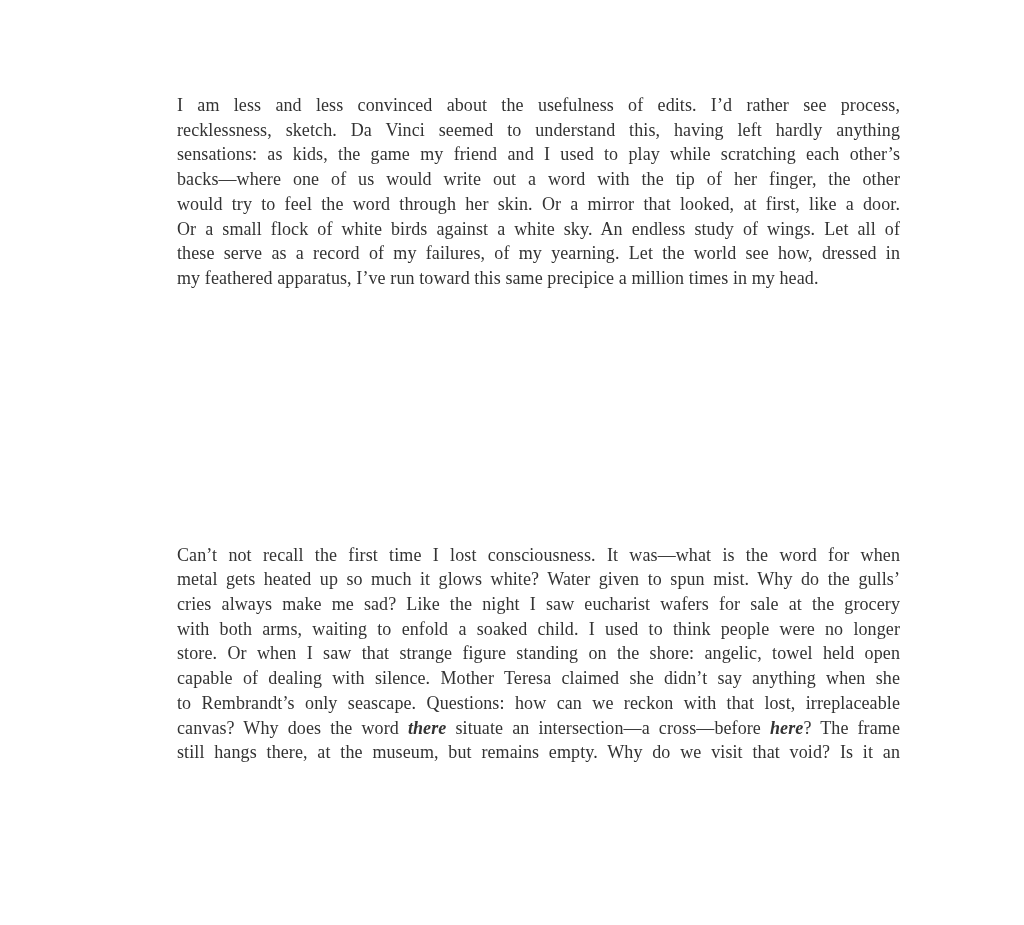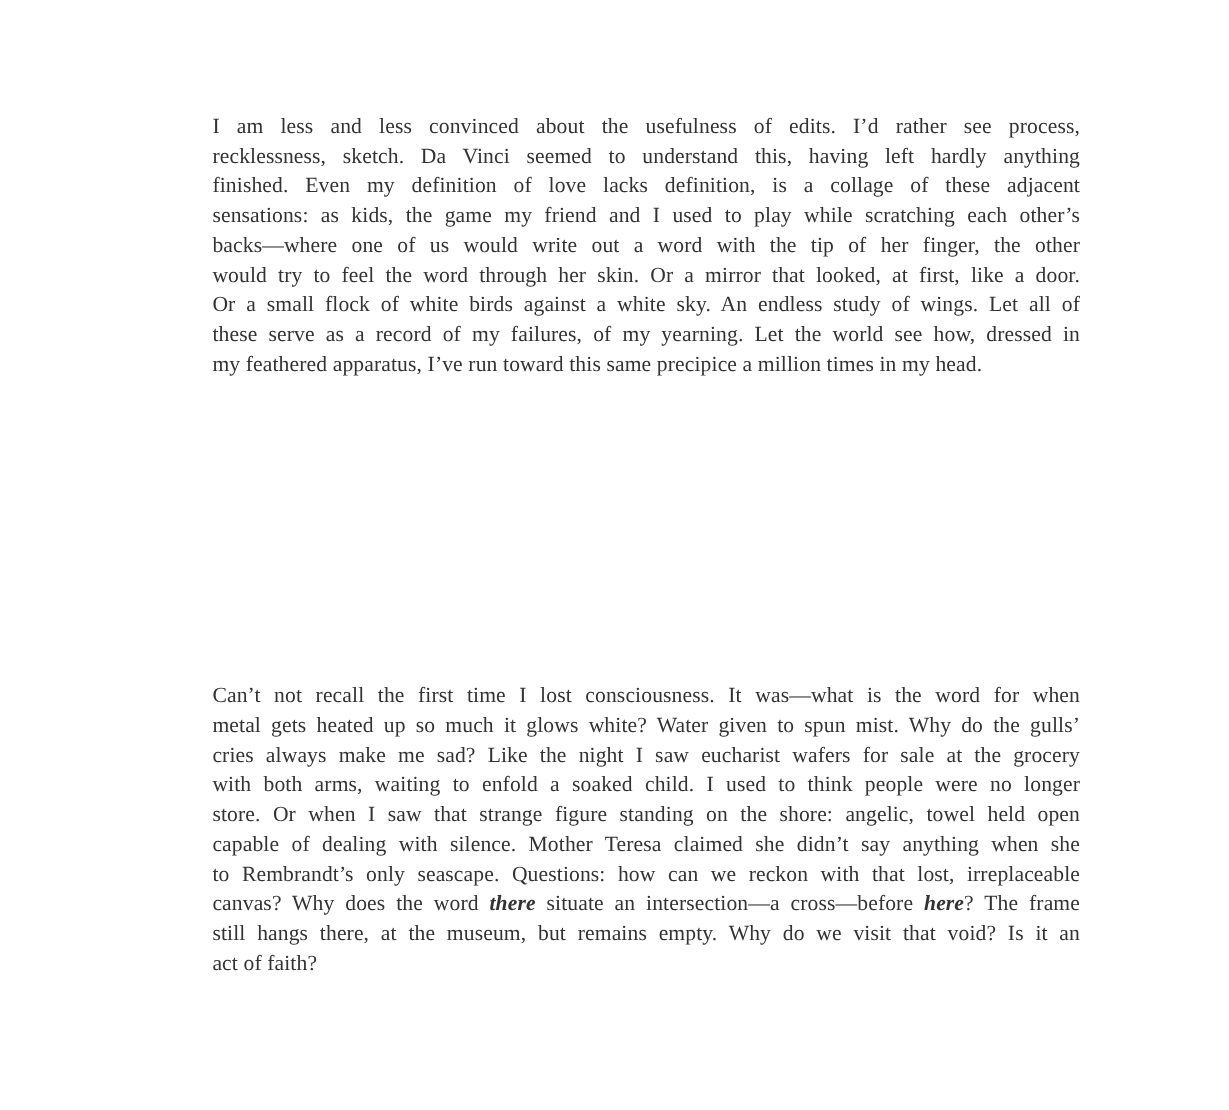--- a/index.html
+++ b/index.html
@@ -41,33 +41,31 @@
     font-weight: bold;
   }
 </style>
 </head>
 <body>
 
 <div class="text-block">
     <div class="paragraph">
       <div class="line">I am less and less convinced about the usefulness of edits. I’d rather see process,</div>
       <div class="line">recklessness, sketch. Da Vinci seemed to understand this, having left hardly anything</div>
-      <div class="line">finished. Even my definition of love lacks definition, is a collage of these adjacent</div>
       <div class="line">sensations: as kids, the game my friend and I used to play while scratching each other’s</div>
       <div class="line">backs—where one of us would write out a word with the tip of her finger, the other</div>
       <div class="line">would try to feel the word through her skin. Or a mirror that looked, at first, like a door.</div>
       <div class="line">Or a small flock of white birds against a white sky. An endless study of wings. Let all of</div>
       <div class="line">these serve as a record of my failures, of my yearning. Let the world see how, dressed in</div>
       <div class="line last">my feathered apparatus, I’ve run toward this same precipice a million times in my head.</div>
     </div>
     <div class="paragraph">
       <div class="line">Can’t not recall the first time I lost consciousness. It was—what is the word for when</div>
       <div class="line">metal gets heated up so much it glows white? Water given to spun mist. Why do the gulls’</div>
       <div class="line">cries always make me sad? Like the night I saw eucharist wafers for sale at the grocery</div>
       <div class="line">with both arms, waiting to enfold a soaked child. I used to think people were no longer</div>
       <div class="line">store. Or when I saw that strange figure standing on the shore: angelic, towel held open</div>
       <div class="line">capable of dealing with silence. Mother Teresa claimed she didn’t say anything when she</div>
       <div class="line">to Rembrandt’s only seascape. Questions: how can we reckon with that lost, irreplaceable</div>
       <div class="line"><span>canvas? Why does the word </span><span class="italic">there</span><span> situate an intersection—a cross—before </span><span class="italic">here</span><span>? The frame</span></div>
       <div class="line">still hangs there, at the museum, but remains empty. Why do we visit that void? Is it an</div>
-      <div class="line last">act of faith?</div>
     </div>
   </div>
 
 </body></html>

